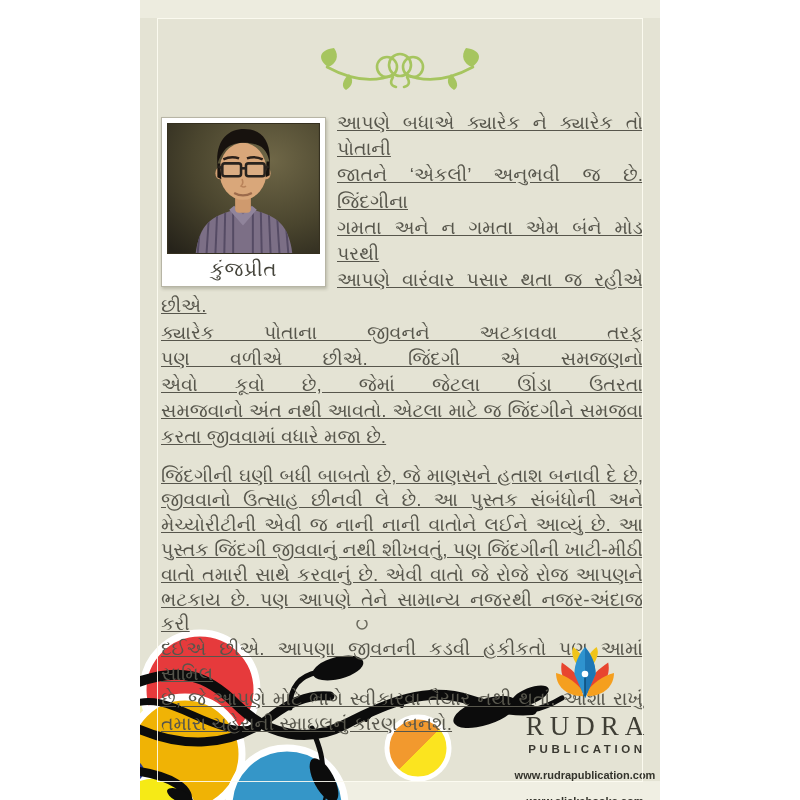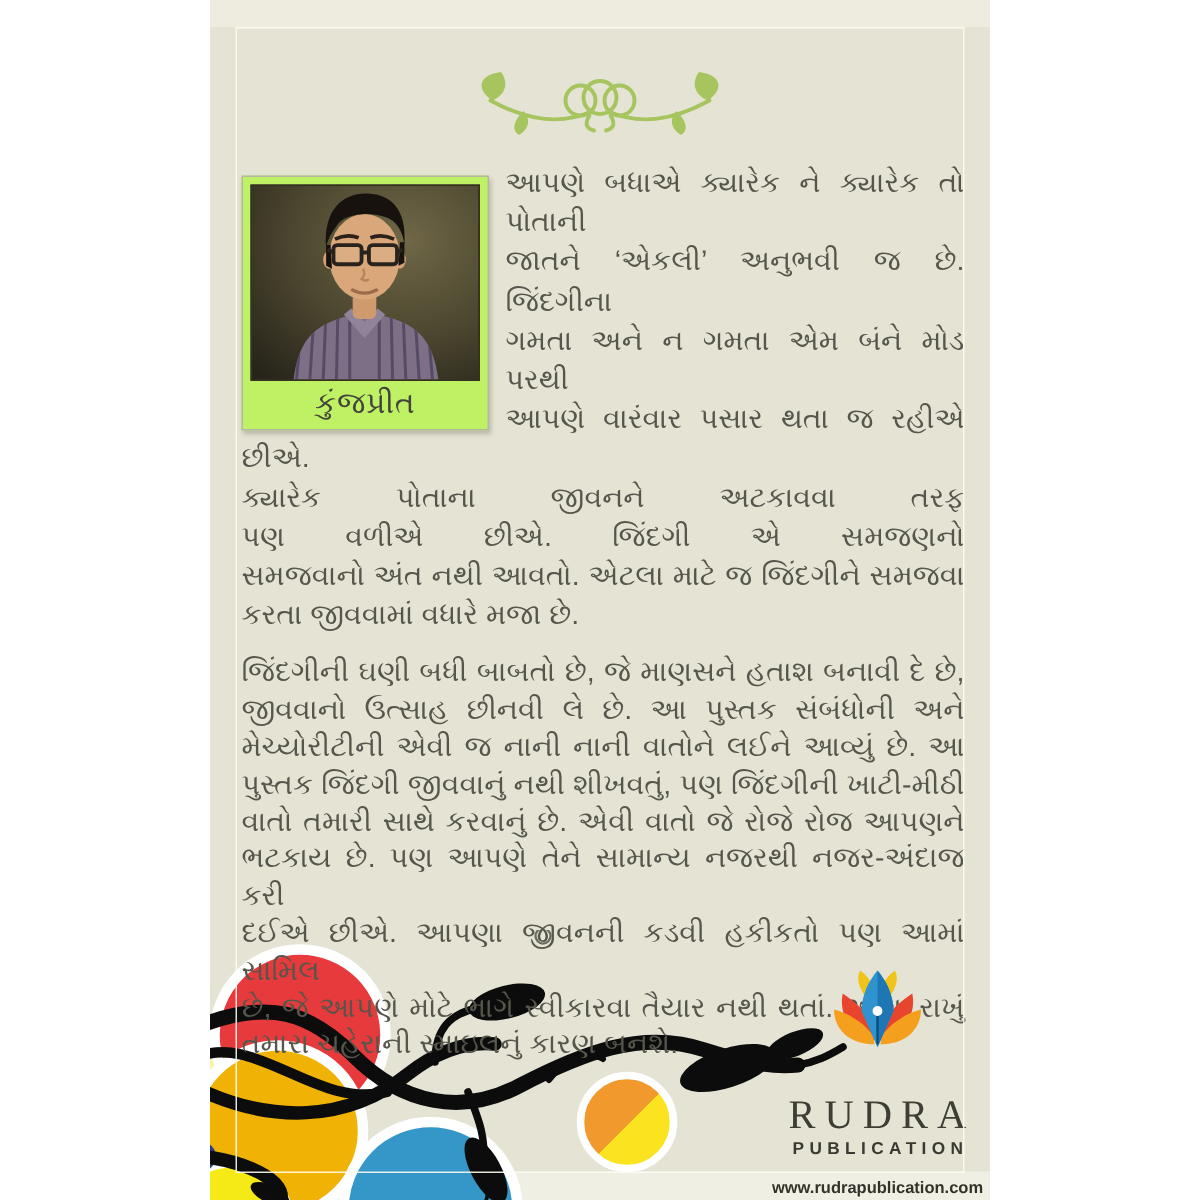--- a/index.html
+++ b/index.html
@@ -21,41 +21,41 @@
     border:1.5px solid rgba(253,252,242,0.9);z-index:6;pointer-events:none;
   }
   
   .ornament{position:absolute;left:50%;top:46px;transform:translateX(-50%);z-index:2;}
   
   .content{
     position:absolute;left:21px;top:110px;width:482px;z-index:3;
     color:#57564c;font-size:19px;
   }
   .photo-frame{
-    float:left;width:153px;background:#bef264;border:1px solid #b7b5a5;
+    float:left;width:153px;background:#ffffff;border:1px solid #b7b5a5;
     padding:5px 5px 2px 5px;margin:7px 11px 4px 0;
     box-shadow:1px 2px 3px rgba(60,58,40,0.25);
   }
   .photo{display:block;width:153px;height:131px;border:1px solid #35301f;box-sizing:border-box;background:#3b3525;}
   .author-name{
     text-align:center;font-size:20px;line-height:30px;color:#45443b;letter-spacing:0.5px;
   }
-  .tline{line-height:26.2px;text-align:justify;text-align-last:justify;white-space:normal;}
+  .tline{line-height:26.2px;text-align:justify;text-align-last:justify;white-space:normal;text-decoration:underline;}
   .tline.last{text-align-last:left;}
   .para2{margin-top:13px;}
   .para2 .tline{line-height:24.8px;}
   
   .art{position:absolute;left:0;top:620px;width:520px;height:180px;z-index:1;}
   
   .logo-block{
     position:absolute;left:345px;top:645px;width:200px;z-index:3;text-align:center;
   }
   .pub-name{
     font-family:"Liberation Serif","DejaVu Serif",serif;
-    font-size:27px;line-height:30px;color:#3f3e35;letter-spacing:6px;padding-left:6px;margin-top:20px;
+    font-size:27px;line-height:30px;color:#3f3e35;letter-spacing:6px;padding-left:6px;margin-top:4px;
   }
   .pub-sub{
     font-size:11.5px;line-height:16px;color:#3a3931;letter-spacing:3.6px;font-weight:700;padding-left:4px;
   }
   .pub-url{font-size:11px;line-height:14.5px;color:#33332b;font-weight:bold;margin-top:11px;}
 </style>
 </head>
 <body>
 
 <div class="canvas">
@@ -173,20 +173,21 @@
         <div class="author-name">કુંજપ્રીત</div>
       </div>
 
       <div>
         <div class="tline">આપણે બધાએ ક્યારેક ને ક્યારેક તો પોતાની</div>
         <div class="tline">જાતને ‘એકલી’ અનુભવી જ છે. જિંદગીના</div>
         <div class="tline">ગમતા અને ન ગમતા એમ બંને મોડ પરથી</div>
         <div class="tline">આપણે વારંવાર પસાર થતા જ રહીએ છીએ.</div>
         <div class="tline">ક્યારેક પોતાના જીવનને અટકાવવા તરફ</div>
         <div class="tline">પણ વળીએ છીએ. જિંદગી એ સમજણનો</div>
+        <div class="tline">એવો કૂવો છે, જેમાં જેટલા ઊંડા ઉતરતા</div>
         <div class="tline">સમજવાનો અંત નથી આવતો. એટલા માટે જ જિંદગીને સમજવા</div>
         <div class="tline last">કરતા જીવવામાં વધારે મજા છે.</div>
       </div>
 
       <div class="para2">
         <div class="tline">જિંદગીની ઘણી બધી બાબતો છે, જે માણસને હતાશ બનાવી દે છે,</div>
         <div class="tline">જીવવાનો ઉત્સાહ છીનવી લે છે. આ પુસ્તક સંબંધોની અને</div>
         <div class="tline">મેચ્યોરીટીની એવી જ નાની નાની વાતોને લઈને આવ્યું છે. આ</div>
         <div class="tline">પુસ્તક જિંદગી જીવવાનું નથી શીખવતું, પણ જિંદગીની ખાટી-મીઠી</div>
         <div class="tline">વાતો તમારી સાથે કરવાનું છે. એવી વાતો જે રોજે રોજ આપણને</div>

